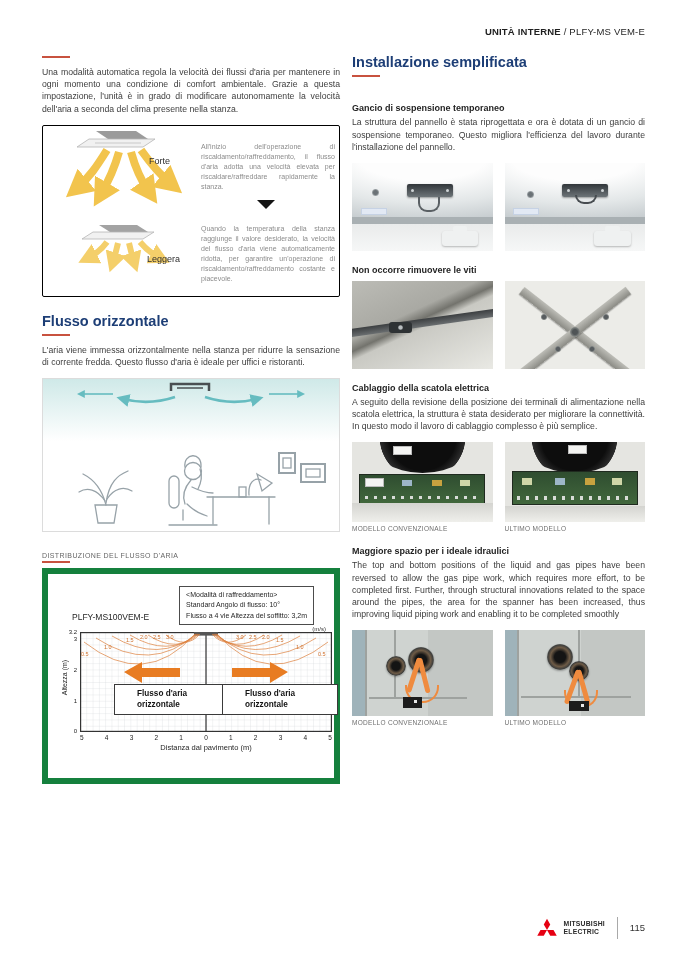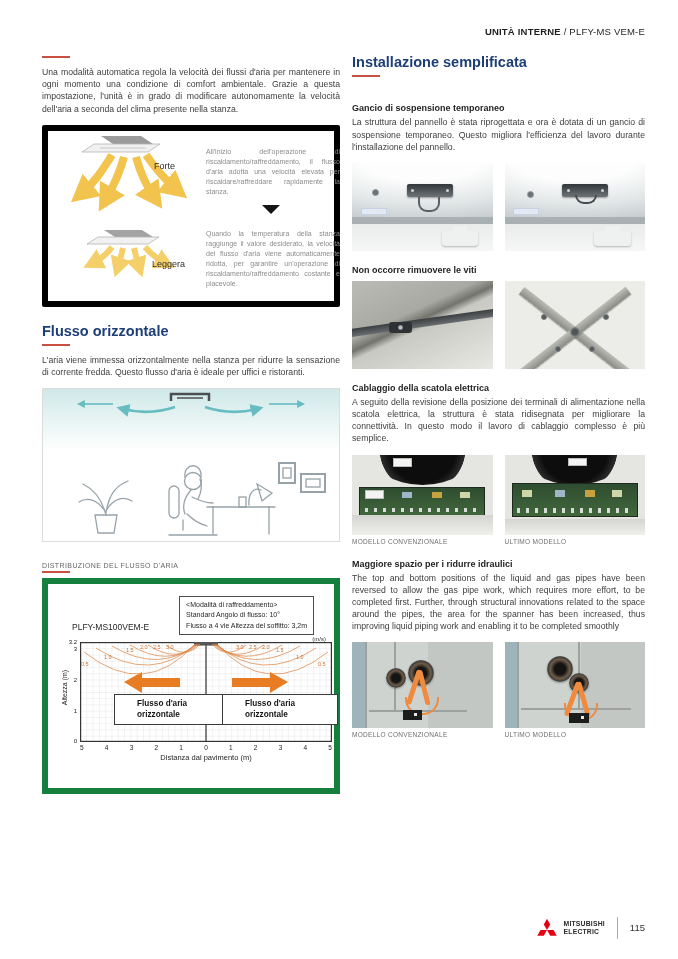--- a/index.html
+++ b/index.html
@@ -15,21 +15,21 @@
   .col-left{width:298px;flex:none;}
   .col-right{width:293px;flex:none;}
 
   .h-title{color:#1d3e76;font-size:14.5px;font-weight:bold;line-height:1.2;margin:0 0 4px;}
   .rule{width:28px;height:2px;background:#c8523f;margin:2px 0 8px;}
   .body-text{font-size:8.7px;line-height:1.4;text-align:justify;margin:0 0 10px;color:#3d3d3d;}
   .subhead{font-size:9px;font-weight:bold;color:#1f1f1f;margin:14px 0 3px;}
   .subhead.first{margin-top:26px;}
 
   
-  .diagram-box{border:6px solid #000000;border-radius:2px;height:170px;position:relative;
+  .diagram-box{border:1px solid #000000;border-radius:2px;height:170px;position:relative;
                margin:4px 0 16px;background:#fff;}
   .fig{position:absolute;}
   .fig-label{position:absolute;font-size:9px;color:#2e2e2e;}
   .lbl-forte{left:106px;top:30px;}
   .lbl-leggera{left:104px;top:128px;}
   .mini-note{position:absolute;left:158px;width:134px;font-size:7px;line-height:1.45;color:#8c8c8c;text-align:justify;}
   .note-strong{top:16px;}
   .note-weak{top:98px;}
   .tri-down{position:absolute;left:214px;top:74px;width:0;height:0;
             border-left:9px solid transparent;border-right:9px solid transparent;border-top:9px solid #141414;}
@@ -377,21 +377,21 @@
             <div class="xbar b"></div>
           <div class="hub"></div>
           <span class="cscrew" style="left:26%;top:38%;"></span>
           <span class="cscrew" style="left:70%;top:38%;"></span>
           <span class="cscrew" style="left:36%;top:74%;"></span>
           <span class="cscrew" style="left:60%;top:74%;"></span>
         </div>
       </div>
 
       <div class="subhead">Cablaggio della scatola elettrica</div>
-      <p class="body-text">A seguito della revisione della posizione dei terminali di alimentazione nella scatola elettrica, la struttura è stata ridisegnata per migliorare la connettività. In questo modo il lavoro di cablaggio complesso è più semplice.</p>
+      <p class="body-text">A seguito della revisione della posizione dei terminali di alimentazione nella scatola elettrica, la struttura è stata desiderato per migliorare la connettività. In questo modo il lavoro di cablaggio complesso è più semplice.</p>
       <div class="photo-row">
         <div class="photo h80 p-board">
           <div class="fanarc"></div>
           <div class="pcb">
               <i></i>
               <i></i>
               <i></i>
               <i></i>
             </div>
           <div class="boardbase"></div>
@@ -408,21 +408,21 @@
             </div>
           <div class="boardbase" style="height:20%;"></div>
           <span class="wlabel" style="left:46%;top:5%;"></span>
         </div>
       </div>
       <div class="caption-row">
         <span>MODELLO CONVENZIONALE</span>
         <span>ULTIMO MODELLO</span>
       </div>
 
-      <div class="subhead">Maggiore spazio per i ridurre idraulici</div>
+      <div class="subhead">Maggiore spazio per i ideale idraulici</div>
       <p class="body-text">The top and bottom positions of the liquid and gas pipes have been reversed to allow the gas pipe work, which requires more effort, to be completed first. Further, through structural innovations related to the space around the pipes, the area for the spanner has been increased, thus improving liquid piping work and enabling it to be completed smoothly</p>
       <div class="photo-row">
         <div class="photo h86 p-pipes">
           <div class="panline" style="left:9%;top:0;width:2px;height:100%;"></div>
           <div class="panline" style="left:30%;top:0;width:2px;height:78%;"></div>
           <div class="panline" style="left:12%;top:78%;width:70%;height:2px;"></div>
           <div class="port small" style="left:24%;top:30%;"></div>
           <div class="port" style="left:40%;top:20%;"></div>
           <div class="sp" style="left:46%;top:32%;transform:rotate(18deg);"></div>
           <div class="sp" style="left:46%;top:32%;transform:rotate(-14deg);"></div>

